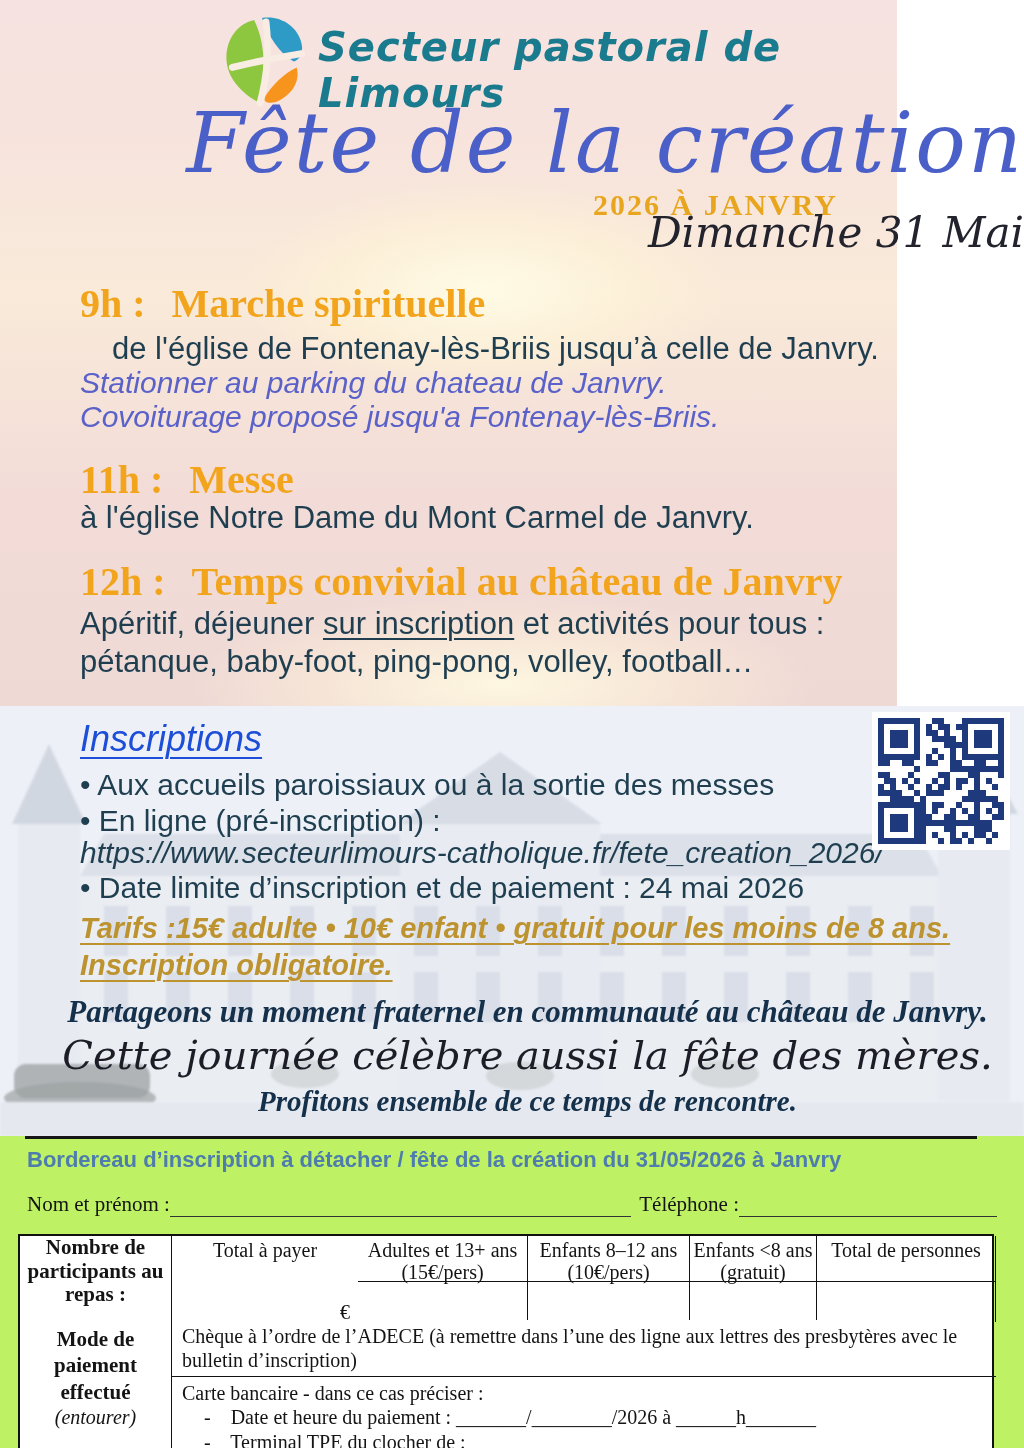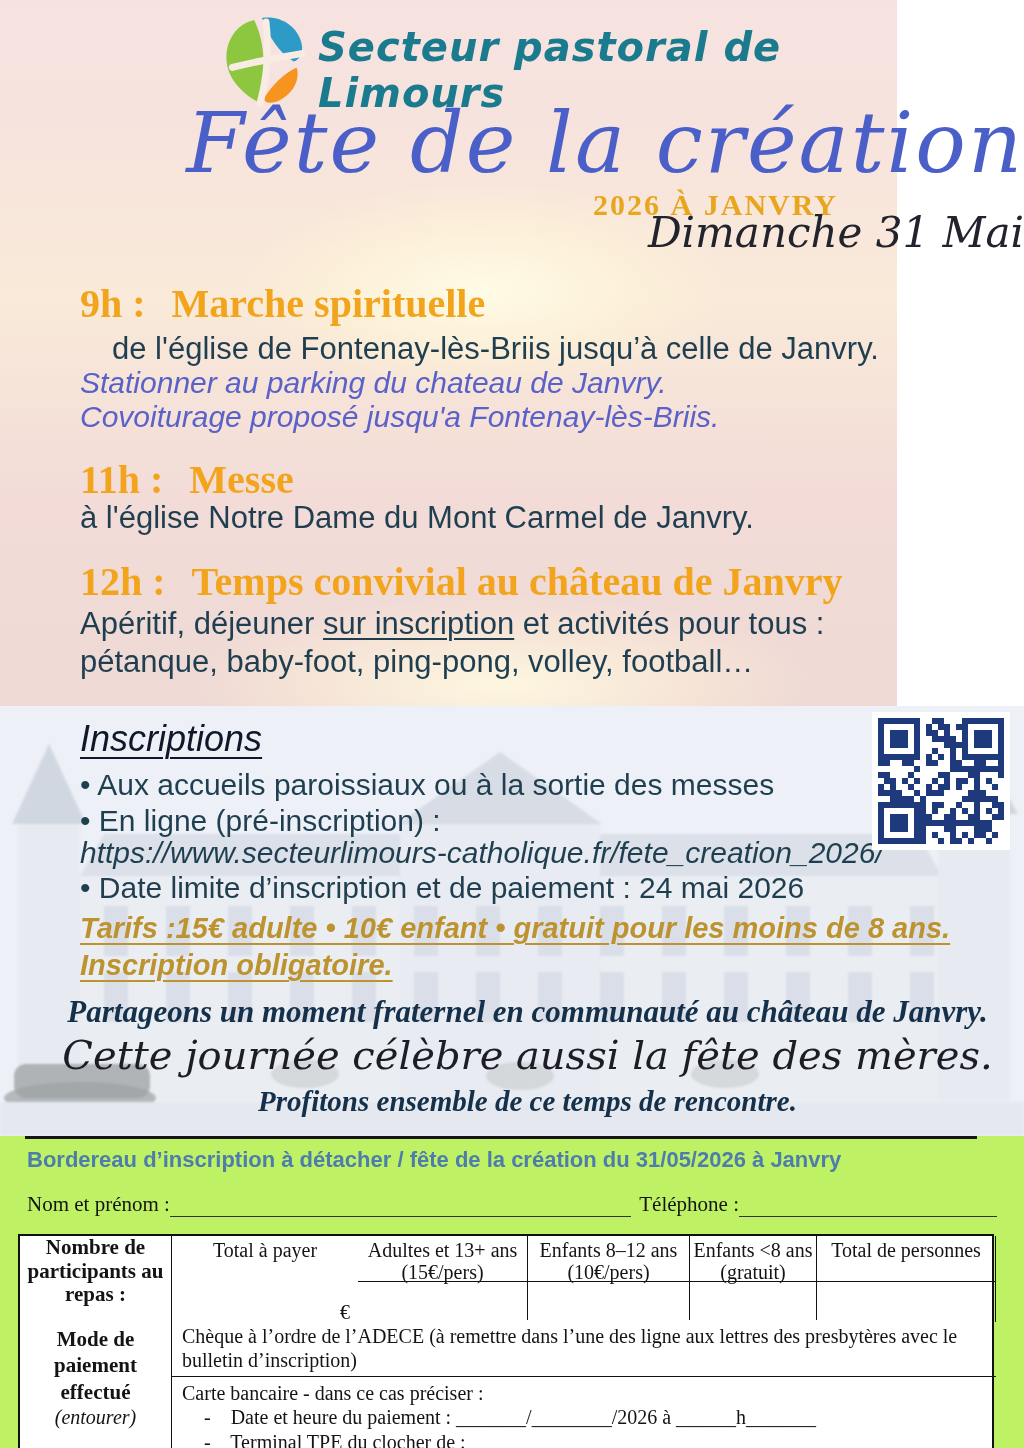--- a/index.html
+++ b/index.html
@@ -45,21 +45,21 @@
   .l1a { top:331px;margin-left:32px; } .l2a { top:500px; } .l3a { top:606px; } .l3b { top:644px; }
   .sch-note { position:absolute; left:80px; font-style:italic; font-size:30px; color:#5a61c9; }
   .n1 { top:366px; } .n2 { top:400px; }
   .u-ins { text-decoration:underline; text-underline-offset:4px; text-decoration-thickness:2px; }
 
   
   .mid { position:absolute; top:706px; left:0; width:1024px; height:430px; background:#edf0f6; }
   .chateau { position:absolute; inset:0; width:100%; height:100%; opacity:.5; filter:blur(1px); }
   .insc-h {
     position:absolute; top:12px; left:80px;
-    font-style:italic; font-size:36px; color:#0f172a;
+    font-style:italic; font-size:36px; color:#1d4ed8;
     text-decoration:underline; text-underline-offset:6px; text-decoration-thickness:2px;
   }
   .insc-line { position:absolute; left:80px; font-size:30px; color:#1f3f51; }
   .ib1 { top:62px; } .ib2 { top:98px; } .ib3 { top:165px; }
   .insc-url { position:absolute; left:80px; top:130px; font-style:italic; font-size:30px; color:#1f3f51; text-decoration:none; }
   .gold-line {
     position:absolute; left:80px; font-style:italic; font-weight:bold; font-size:29px; color:#bd9330;
     text-decoration:underline; text-underline-offset:5px; text-decoration-thickness:2px;
   }
   .g1 { top:206px; } .g2 { top:243px; }

